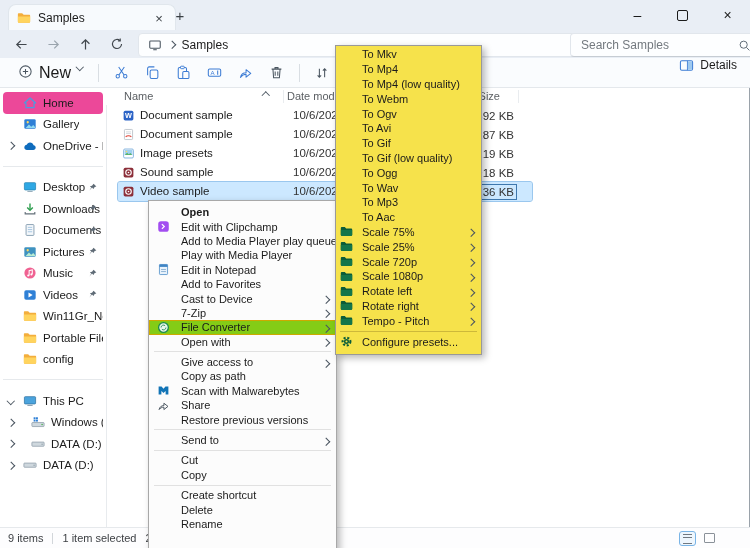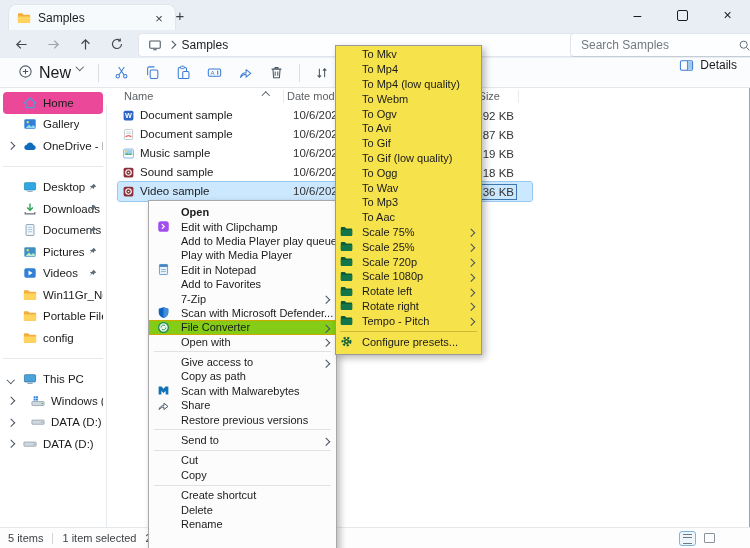--- a/index.html
+++ b/index.html
@@ -366,20 +366,36 @@
         <span class="sblabel">Pictures</span>
         <span class="ic pinpos">
           <svg width="11" height="11" viewBox="0 0 16 16">
             <path d="M9.6 2.4l4 4-2.5.7-1.7 3-2.1-2.1-3.7 4.5 2.6-4.4-2-2 3.1-.8z" fill="#5f6b76"></path>
           </svg>
         </span>
       </div>
       <div class="sbitem">
         <span class="ic">
           <svg width="14" height="14" viewBox="0 0 16 16">
+            <circle cx="8" cy="8" r="6.4" fill="#f06292"></circle>
+            <path d="M7 10.8V5.4l3.6-1v5" stroke="#fff" stroke-width="1.2" fill="none"></path>
+            <circle cx="6" cy="10.8" r="1.2" fill="#fff"></circle>
+            <circle cx="9.6" cy="9.6" r="1.2" fill="#fff"></circle>
+          </svg>
+        </span>
+        <span class="sblabel">Music</span>
+        <span class="ic pinpos">
+          <svg width="11" height="11" viewBox="0 0 16 16">
+            <path d="M9.6 2.4l4 4-2.5.7-1.7 3-2.1-2.1-3.7 4.5 2.6-4.4-2-2 3.1-.8z" fill="#5f6b76"></path>
+          </svg>
+        </span>
+      </div>
+      <div class="sbitem">
+        <span class="ic">
+          <svg width="14" height="14" viewBox="0 0 16 16">
             <rect x="1.5" y="2.5" width="13" height="11" rx="2" fill="#2f80d6"></rect>
             <path d="M6.3 5.2v5.6L11 8z" fill="#fff"></path>
           </svg>
         </span>
         <span class="sblabel">Videos</span>
         <span class="ic pinpos">
           <svg width="11" height="11" viewBox="0 0 16 16">
             <path d="M9.6 2.4l4 4-2.5.7-1.7 3-2.1-2.1-3.7 4.5 2.6-4.4-2-2 3.1-.8z" fill="#5f6b76"></path>
           </svg>
         </span>
@@ -500,21 +516,21 @@
       </div>
       <div class="frow">
         <span class="ic ficon">
           <svg width="13" height="13" viewBox="0 0 16 16">
             <rect x="2" y="2.5" width="12" height="11" rx="1.5" fill="#fff" stroke="#5b9bd5" stroke-width="0.9"></rect>
             <rect x="3.2" y="3.7" width="9.6" height="6.2" fill="#9fd0f0"></rect>
             <circle cx="5.5" cy="5.6" r="1" fill="#ffd95e"></circle>
             <path d="M3.4 9.9l2.9-2.9 2 2 2-1.5 2.3 2.4z" fill="#58b26a"></path>
           </svg>
         </span>
-        <span class="fname">Music sample</span>
+        <span class="fname">Image presets</span>
         <span class="fdate">10/6/2025 3</span>
         <span class="fsize">6,219 KB</span>
       </div>
       <div class="frow">
         <span class="ic ficon">
           <svg width="13" height="13" viewBox="0 0 16 16">
             <rect x="2" y="2" width="12" height="12" rx="2" fill="#8c2f39"></rect>
             <circle cx="8" cy="8" r="3.4" fill="none" stroke="#fff" stroke-width="1.4"></circle>
             <circle cx="8" cy="8" r="1" fill="#fff"></circle>
           </svg>
@@ -531,21 +547,21 @@
             <circle cx="8" cy="8" r="1" fill="#fff"></circle>
           </svg>
         </span>
         <span class="fname">Video sample</span>
         <span class="fdate">10/6/2025 3</span>
         <span class="fsize">26,236 KB</span>
       </div>
     </div>
 
   <div id="statusbar">
-    <span>5 items</span>
+    <span>9 items</span>
     <span class="stdiv"></span>
     <span>1 item selected</span>
     <span>25.6 MB</span>
     <div class="vt" id="vt-details">
         <span class="vt-lines"></span>
       </div>
     <div class="vt" id="vt-thumbs">
         <span class="vt-box"></span>
       </div>
   </div>
@@ -576,31 +592,26 @@
             <rect x="3" y="1.8" width="10" height="3" fill="#3f84c4"></rect>
             <path d="M5 8h6M5 10.5h6" stroke="#7fa8cc" stroke-width="1"></path>
           </svg>
         </span>
         <span>Edit in Notepad</span>
       </div>
       <div class="mitem">
         <span>Add to Favorites</span>
       </div>
       <div class="mitem">
+        <span>Cast to Device</span>
+        <span class="marr"><span class="chev right"></span></span>
+      </div>
+      <div class="mitem">
         <span>7-Zip</span>
         <span class="marr"><span class="chev right"></span></span>
-      </div>
-      <div class="mitem">
-        <span class="ic">
-          <svg width="13" height="13" viewBox="0 0 16 16">
-            <path d="M8 1.4l5.9 1.9v4.6c0 3.6-2.7 5.8-5.9 7-3.2-1.2-5.9-3.4-5.9-7V3.3z" fill="#0c64c0"></path>
-            <path d="M8 1.4l5.9 1.9v4.6c0 3.6-2.7 5.8-5.9 7z" fill="#3f8ddb"></path>
-          </svg>
-        </span>
-        <span>Scan with Microsoft Defender...</span>
       </div>
       <div class="mitem hl">
         <span class="ic">
           <svg width="13" height="13" viewBox="0 0 16 16">
             <circle cx="8" cy="8" r="6" fill="#eaf6ec" stroke="#1d8a4e" stroke-width="1.6"></circle>
             <path d="M5 8a3 3 0 0 1 5-2.2M11 8a3 3 0 0 1-5 2.2" stroke="#1d8a4e" fill="none" stroke-width="1.1"></path>
           </svg>
         </span>
         <span>File Converter</span>
         <span class="marr"><span class="chev right"></span></span>

